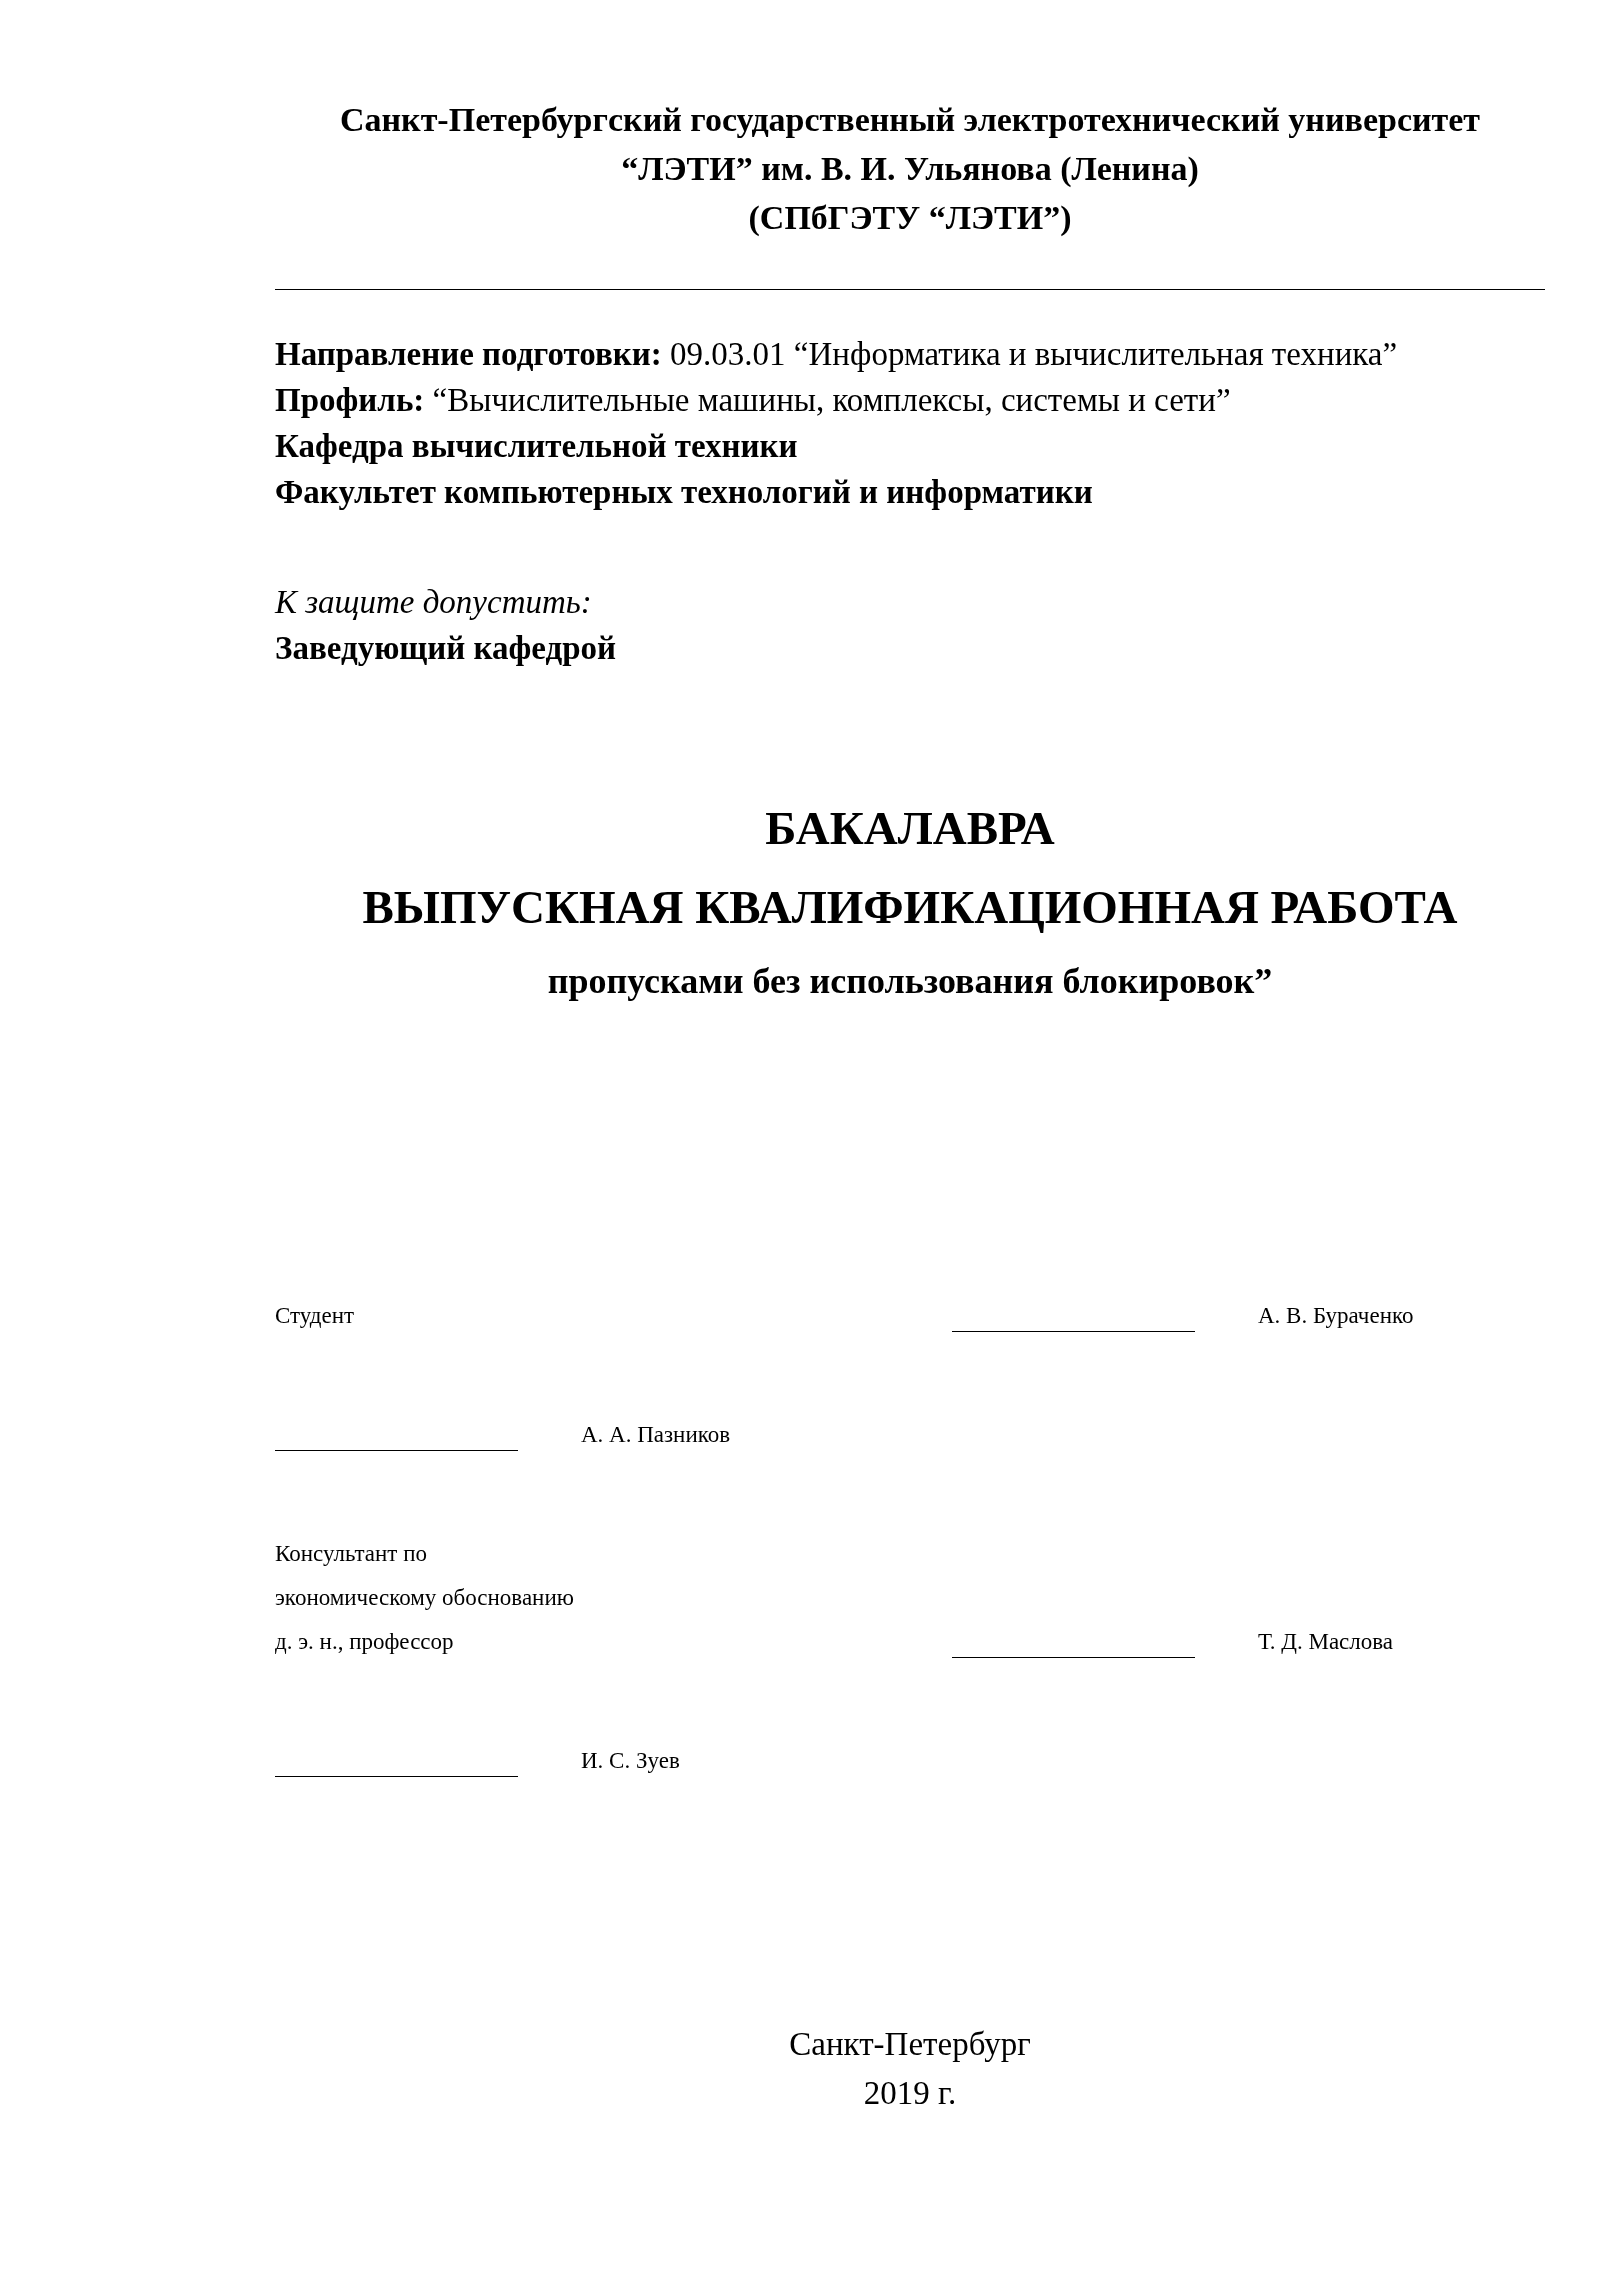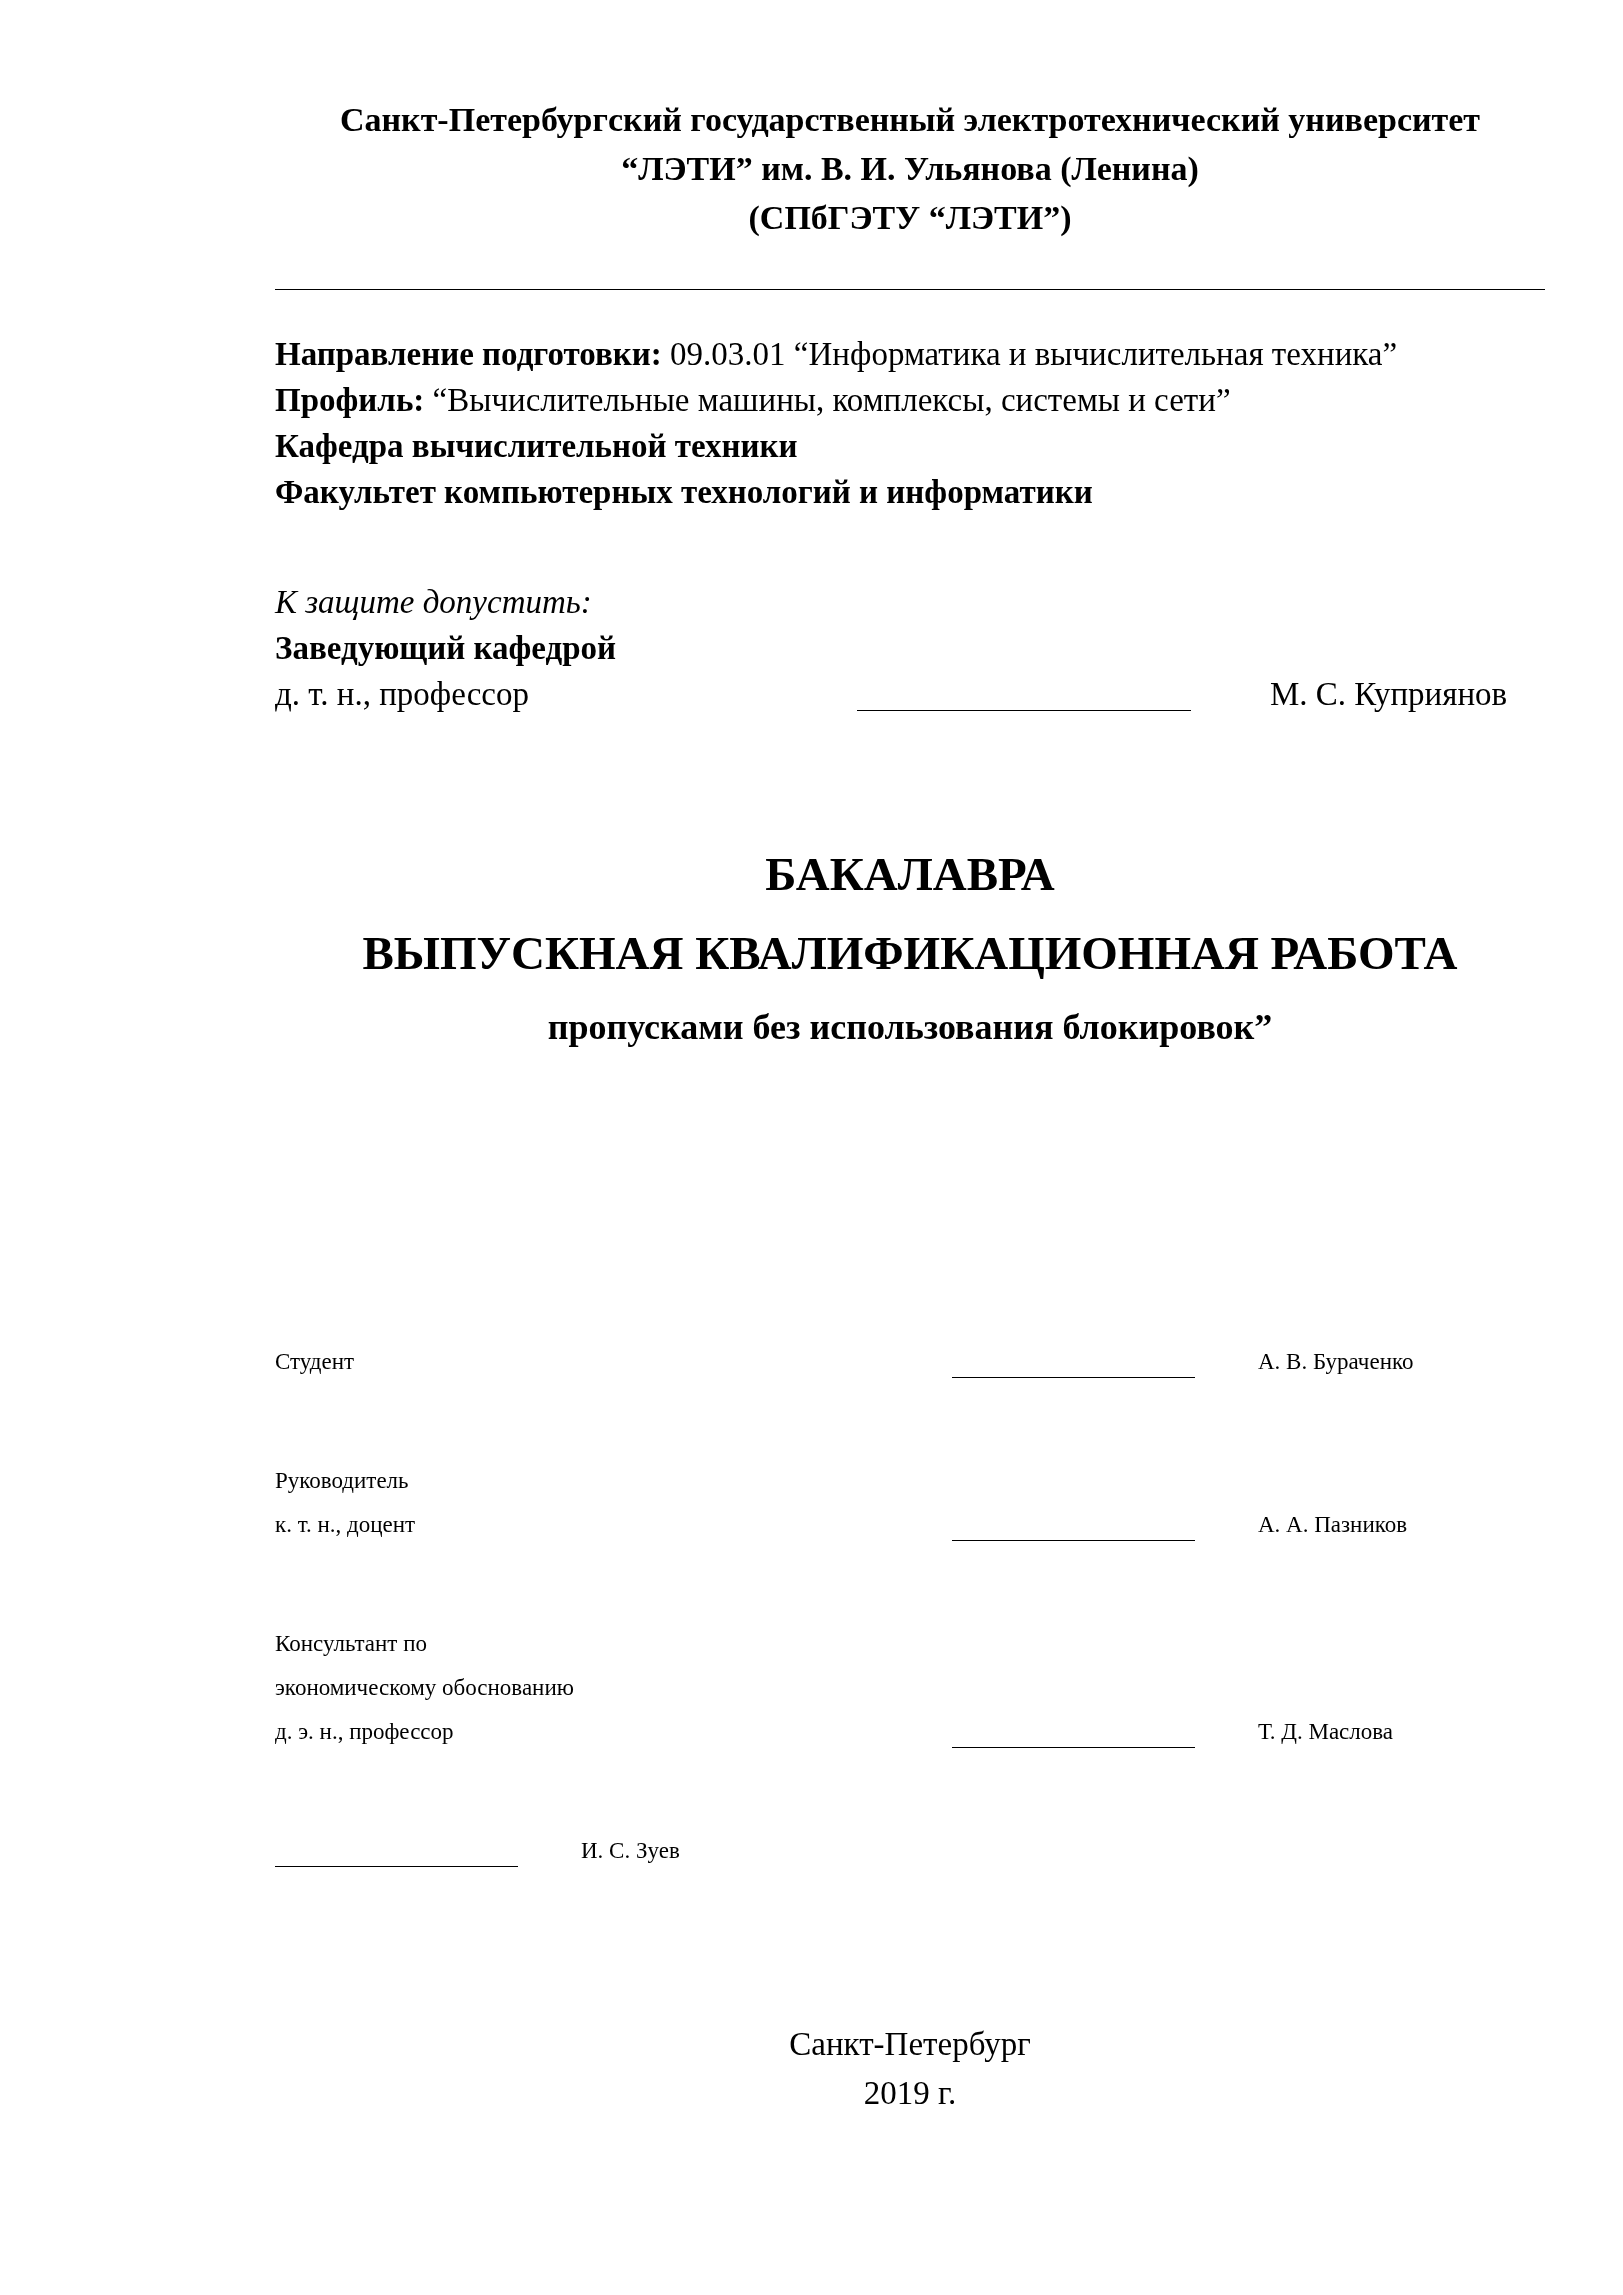--- a/index.html
+++ b/index.html
@@ -109,25 +109,20 @@
       <span class="bold">Профиль:</span>
       <span>“Вычислительные машины, комплексы, системы и сети”</span>
     </div>
     <div class="bold">Кафедра вычислительной техники</div>
     <div class="bold">Факультет компьютерных технологий и информатики</div>
   </div>
 
   <div class="approval">
     <div class="italic">К защите допустить:</div>
     <div class="bold">Заведующий кафедрой</div>
-    <div class="flex-row">
-      <div class="labels">д. т. н., профессор</div>
-      <div class="sig-line"></div>
-      <div class="name">М. С. Куприянов</div>
-    </div>
   </div>
 
   <div class="title-block">
     <div class="title-line">БАКАЛАВРА</div>
     <div class="title-line">ВЫПУСКНАЯ КВАЛИФИКАЦИОННАЯ РАБОТА</div>
     <div class="topic">
       <div class="topic-l2">пропусками без использования блокировок”</div>
     </div>
   </div>
 
@@ -135,24 +130,20 @@
 
     <div class="flex-row sig-row">
       <div class="labels">
         <div>Студент</div>
       </div>
       <div class="sig-line"></div>
       <div class="name">А. В. Бураченко</div>
     </div>
 
     <div class="flex-row sig-row">
-      <div class="labels">
-        <div>Руководитель</div>
-        <div>к. т. н., доцент</div>
-      </div>
       <div class="sig-line"></div>
       <div class="name">А. А. Пазников</div>
     </div>
 
     <div class="flex-row sig-row">
       <div class="labels">
         <div>Консультант по</div>
         <div>экономическому обоснованию</div>
         <div>д. э. н., профессор</div>
       </div>

